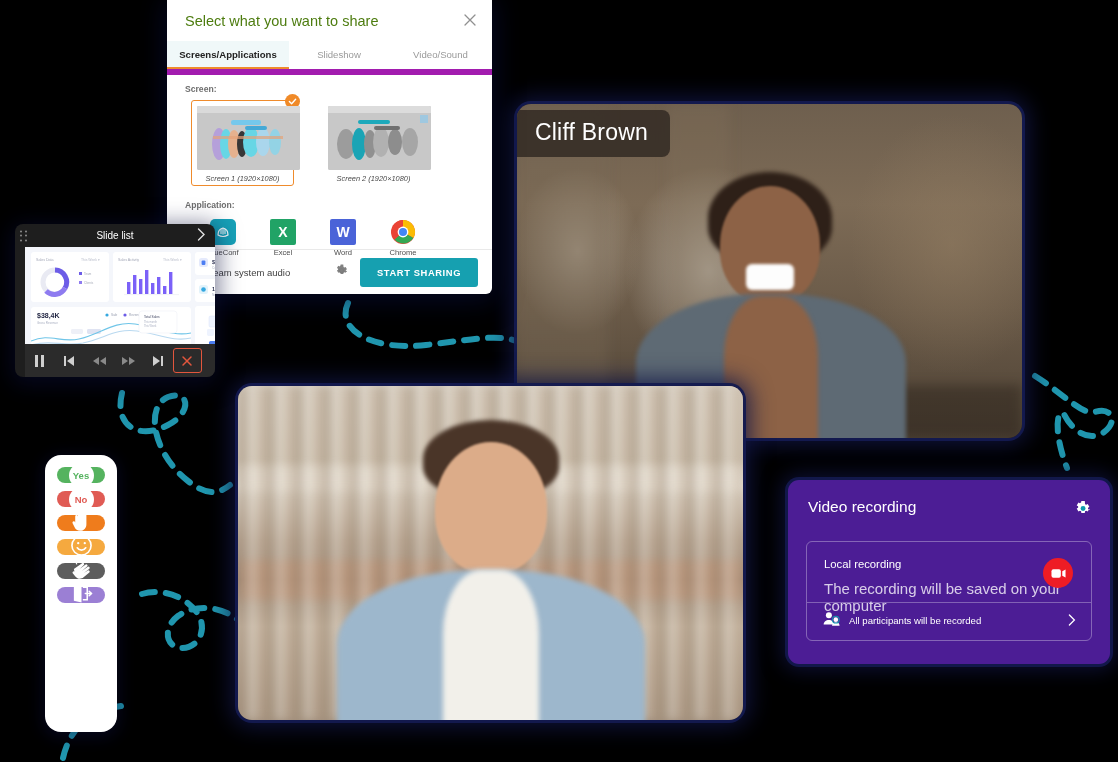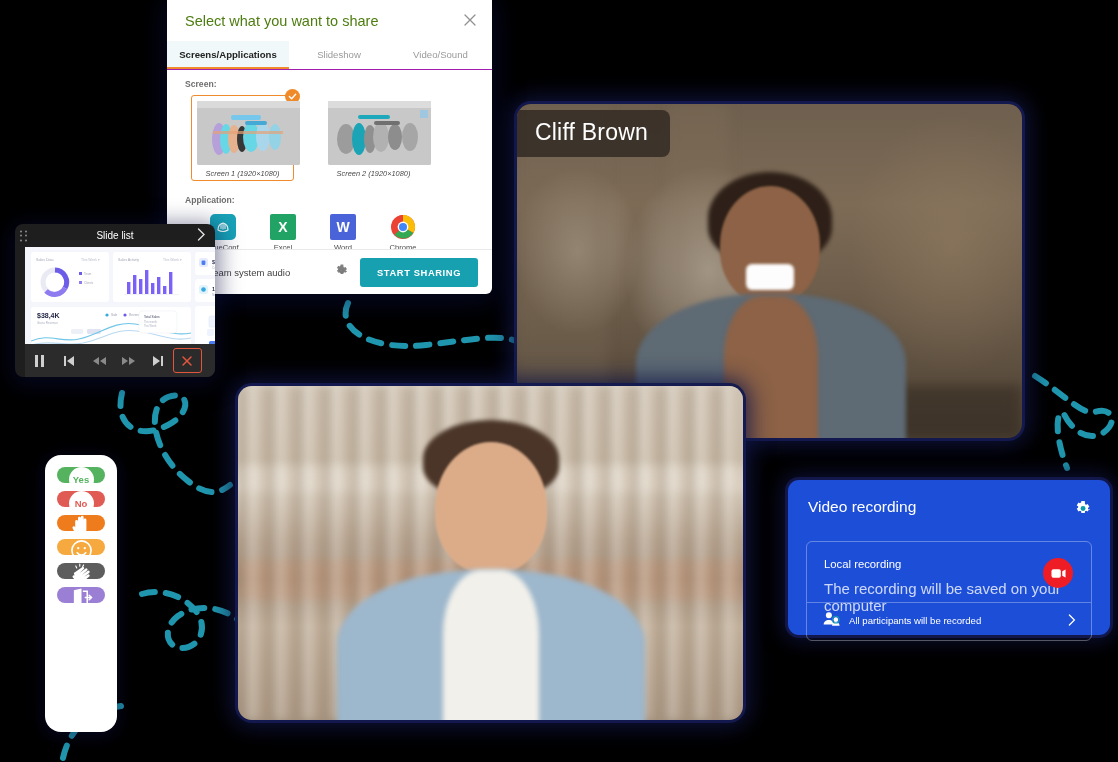--- a/index.html
+++ b/index.html
@@ -56,21 +56,21 @@
     letter-spacing:.2px;}
   #tile-richard .name-badge{background:rgba(70,60,50,.72);}
 
   
   #share-dialog{position:absolute;left:167px;top:0px;width:325px;height:294px;
      background:#fff;border-radius:0 0 6px 6px;
      box-shadow:0 4px 26px 4px rgba(10,14,60,.55);overflow:hidden;}
   #share-dialog .dlg-title{font-size:14.5px;color:#4d7c0f;padding:13px 0 0 18px;}
   #share-dialog .dlg-close{position:absolute;right:14px;top:12px;width:16px;height:16px;
      cursor:pointer;opacity:.65;}
-  .tabs{display:flex;margin-top:12px;border-bottom:1px solid #a21caf;}
+  .tabs{display:flex;margin-top:12px;border-bottom:6px solid #a21caf;}
   .tab{font-size:9.6px;color:#9a9a9a;padding:8px 0 7px;text-align:center;cursor:pointer;}
   .tab.t1{width:122px;color:#222;background:#f0f8f9;border-bottom:2px solid #ef8b2c;font-weight:bold;}
   .tab.t2{width:100px;}
   .tab.t3{width:103px;}
   .sec-label{font-size:8.6px;color:#6e6e6e;margin:9px 16px 0 18px;font-weight:bold;}
   .screens{display:flex;gap:28px;margin:6px 0 0 24px;}
   .screen-item{width:103px;}
   .screen-box{position:relative;width:103px;height:64px;background:#c9c9c9;border-radius:2px;overflow:hidden;}
   .screen-item.sel .screen-wrap{border:1.6px solid #ef8b2c;border-radius:3px;padding:5px 5px 2px;}
   .screen-item .screen-wrap{padding:6px 6px 3px;font-style:italic;}
@@ -104,22 +104,22 @@
   .sl-ctrl{position:absolute;left:10px;right:0;bottom:0;height:33px;background:#2b2b2b;
      display:flex;align-items:center;}
   .sl-btn{flex:1;display:flex;align-items:center;justify-content:center;cursor:pointer;}
   .sl-close{width:27px;height:23px;border:1.6px solid #e2563d;border-radius:3px;
      display:flex;align-items:center;justify-content:center;margin-right:13px;cursor:pointer;}
 
   
   .w{position:absolute;background:#fff;border-radius:3px;}
 
   
-  #rec-panel{position:absolute;left:788px;top:480px;width:322px;height:155px;
-     background:#1d4ed8;border-radius:11px;
+  #rec-panel{position:absolute;left:788px;top:480px;width:322px;height:184px;
+     background:#4c1d95;border-radius:11px;
      box-shadow:0 0 0 3px rgba(20,26,80,.9),0 0 20px 6px rgba(16,20,66,.8);}
   .rec-title{color:#fff;font-size:15.5px;padding:18px 0 0 20px;}
   .rec-gear{position:absolute;right:18px;top:19px;cursor:pointer;}
   .rec-card{position:absolute;left:18px;right:18px;top:61px;height:98px;
      border:1px solid rgba(255,255,255,.32);border-radius:6px;}
   .rec-row1{padding:16px 0 0 17px;}
   .rec-l1{color:#fff;font-size:11.3px;}
   .rec-l2{color:rgba(255,255,255,.78);font-size:15px;margin-top:10px;}
   .rec-dot{position:absolute;right:18px;top:16px;width:30px;height:30px;border-radius:50%;
      background:#ee1c25;display:flex;align-items:center;justify-content:center;cursor:pointer;}
@@ -127,21 +127,21 @@
   .rec-row2{position:absolute;left:0;right:0;top:60px;height:37px;display:flex;align-items:center;}
   .rec-p-ico{margin-left:16px;}
   .rec-p-txt{color:#fff;font-size:9.6px;margin-left:9px;}
   .rec-p-chev{margin-left:auto;margin-right:15px;color:#fff;font-size:11px;}
 
   
   #reactions{position:absolute;left:45px;top:455px;width:72px;height:265px;
      background:#fff;border-radius:16px;
      box-shadow:0 3px 16px 3px rgba(10,14,60,.45);
      display:flex;flex-direction:column;align-items:center;padding-top:12px;gap:8px;}
-  .react{width:48px;height:16px;border-radius:15px;display:flex;
+  .react{width:48px;height:16px;border-radius:15px;display:flex;align-items:center;
      justify-content:center;cursor:pointer;}
   .react-circle{width:25px;height:25px;border-radius:50%;background:#fff;
      display:flex;align-items:center;justify-content:center;font-size:9.5px;font-weight:bold;}
 </style>
 </head>
 <body>
 
 <div class="deco" style="left:330px;top:295px;">
   <svg width="210" height="70">
     <path d="M18 8 C6 34 40 56 96 50 C150 44 182 34 205 58" stroke="#2096ae" stroke-width="6" fill="none" stroke-linecap="round" stroke-dasharray="13 11"></path>

